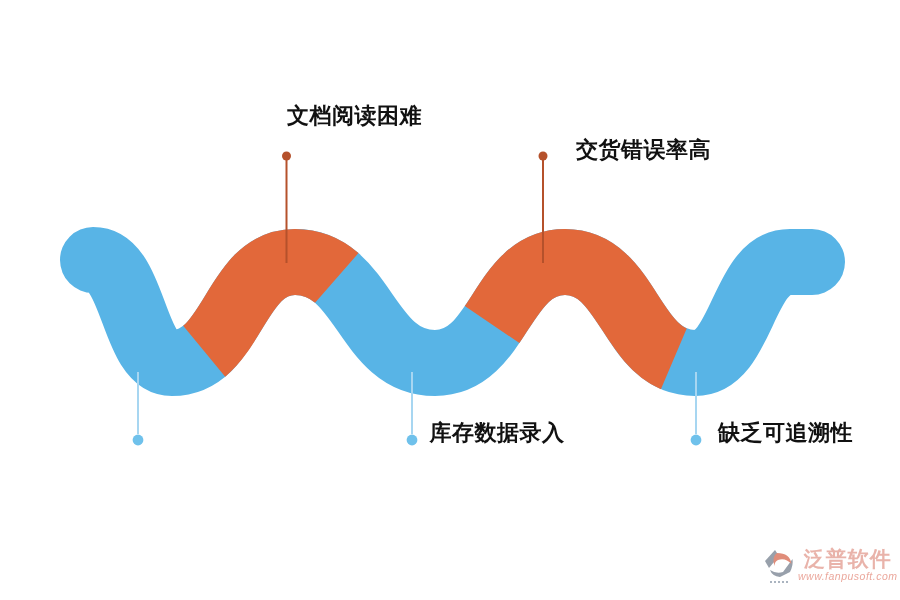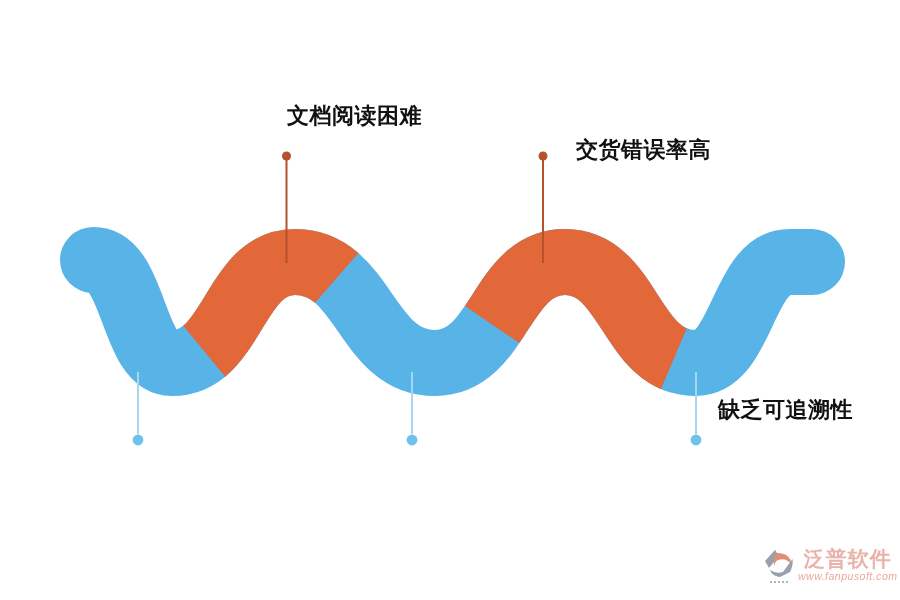--- a/index.html
+++ b/index.html
@@ -108,23 +108,24 @@
       <circle cx="696" cy="440" r="5.4" fill="#6fc1eb"></circle>
     </g>
   </svg>
 
   <div class="label" style="left:287px;top:104px;">文档阅读困难</div>
 
   <div class="label" style="left:576px;top:104px;margin-top:34px;">交货错误率高</div>
 
 
   <div class="label two-line" style="left:429px;top:421px;">
+    <span>库存数据录入</span>
   </div>
 
-  <div class="label" style="left:718px;top:398px;">缺乏可追溯性</div>
+  <div class="label" style="left:718px;top:421px;">缺乏可追溯性</div>
 
   <div id="logo">
     <div style="display:flex;flex-direction:column;align-items:center;">
       <svg width="31" height="31" viewBox="0 0 31 31">
         <polygon points="1,13 11,2 15,8 5,20" fill="#98a0ab"></polygon>
         <path d="M 6 22 Q 8 28 16 29 L 26 24 Q 29.5 17 28.5 11 L 19 24 Q 12 26 6 22 Z" fill="#98a0ab"></path>
         <path d="M 13 5 Q 26 5 27.5 16 Q 21.5 9.5 14 12 Q 10.5 13.5 10.5 18 Q 7.5 8.5 13 5 Z" fill="#e08d7a"></path>
       </svg>
       <div class="fineprint"></div>
     </div>

